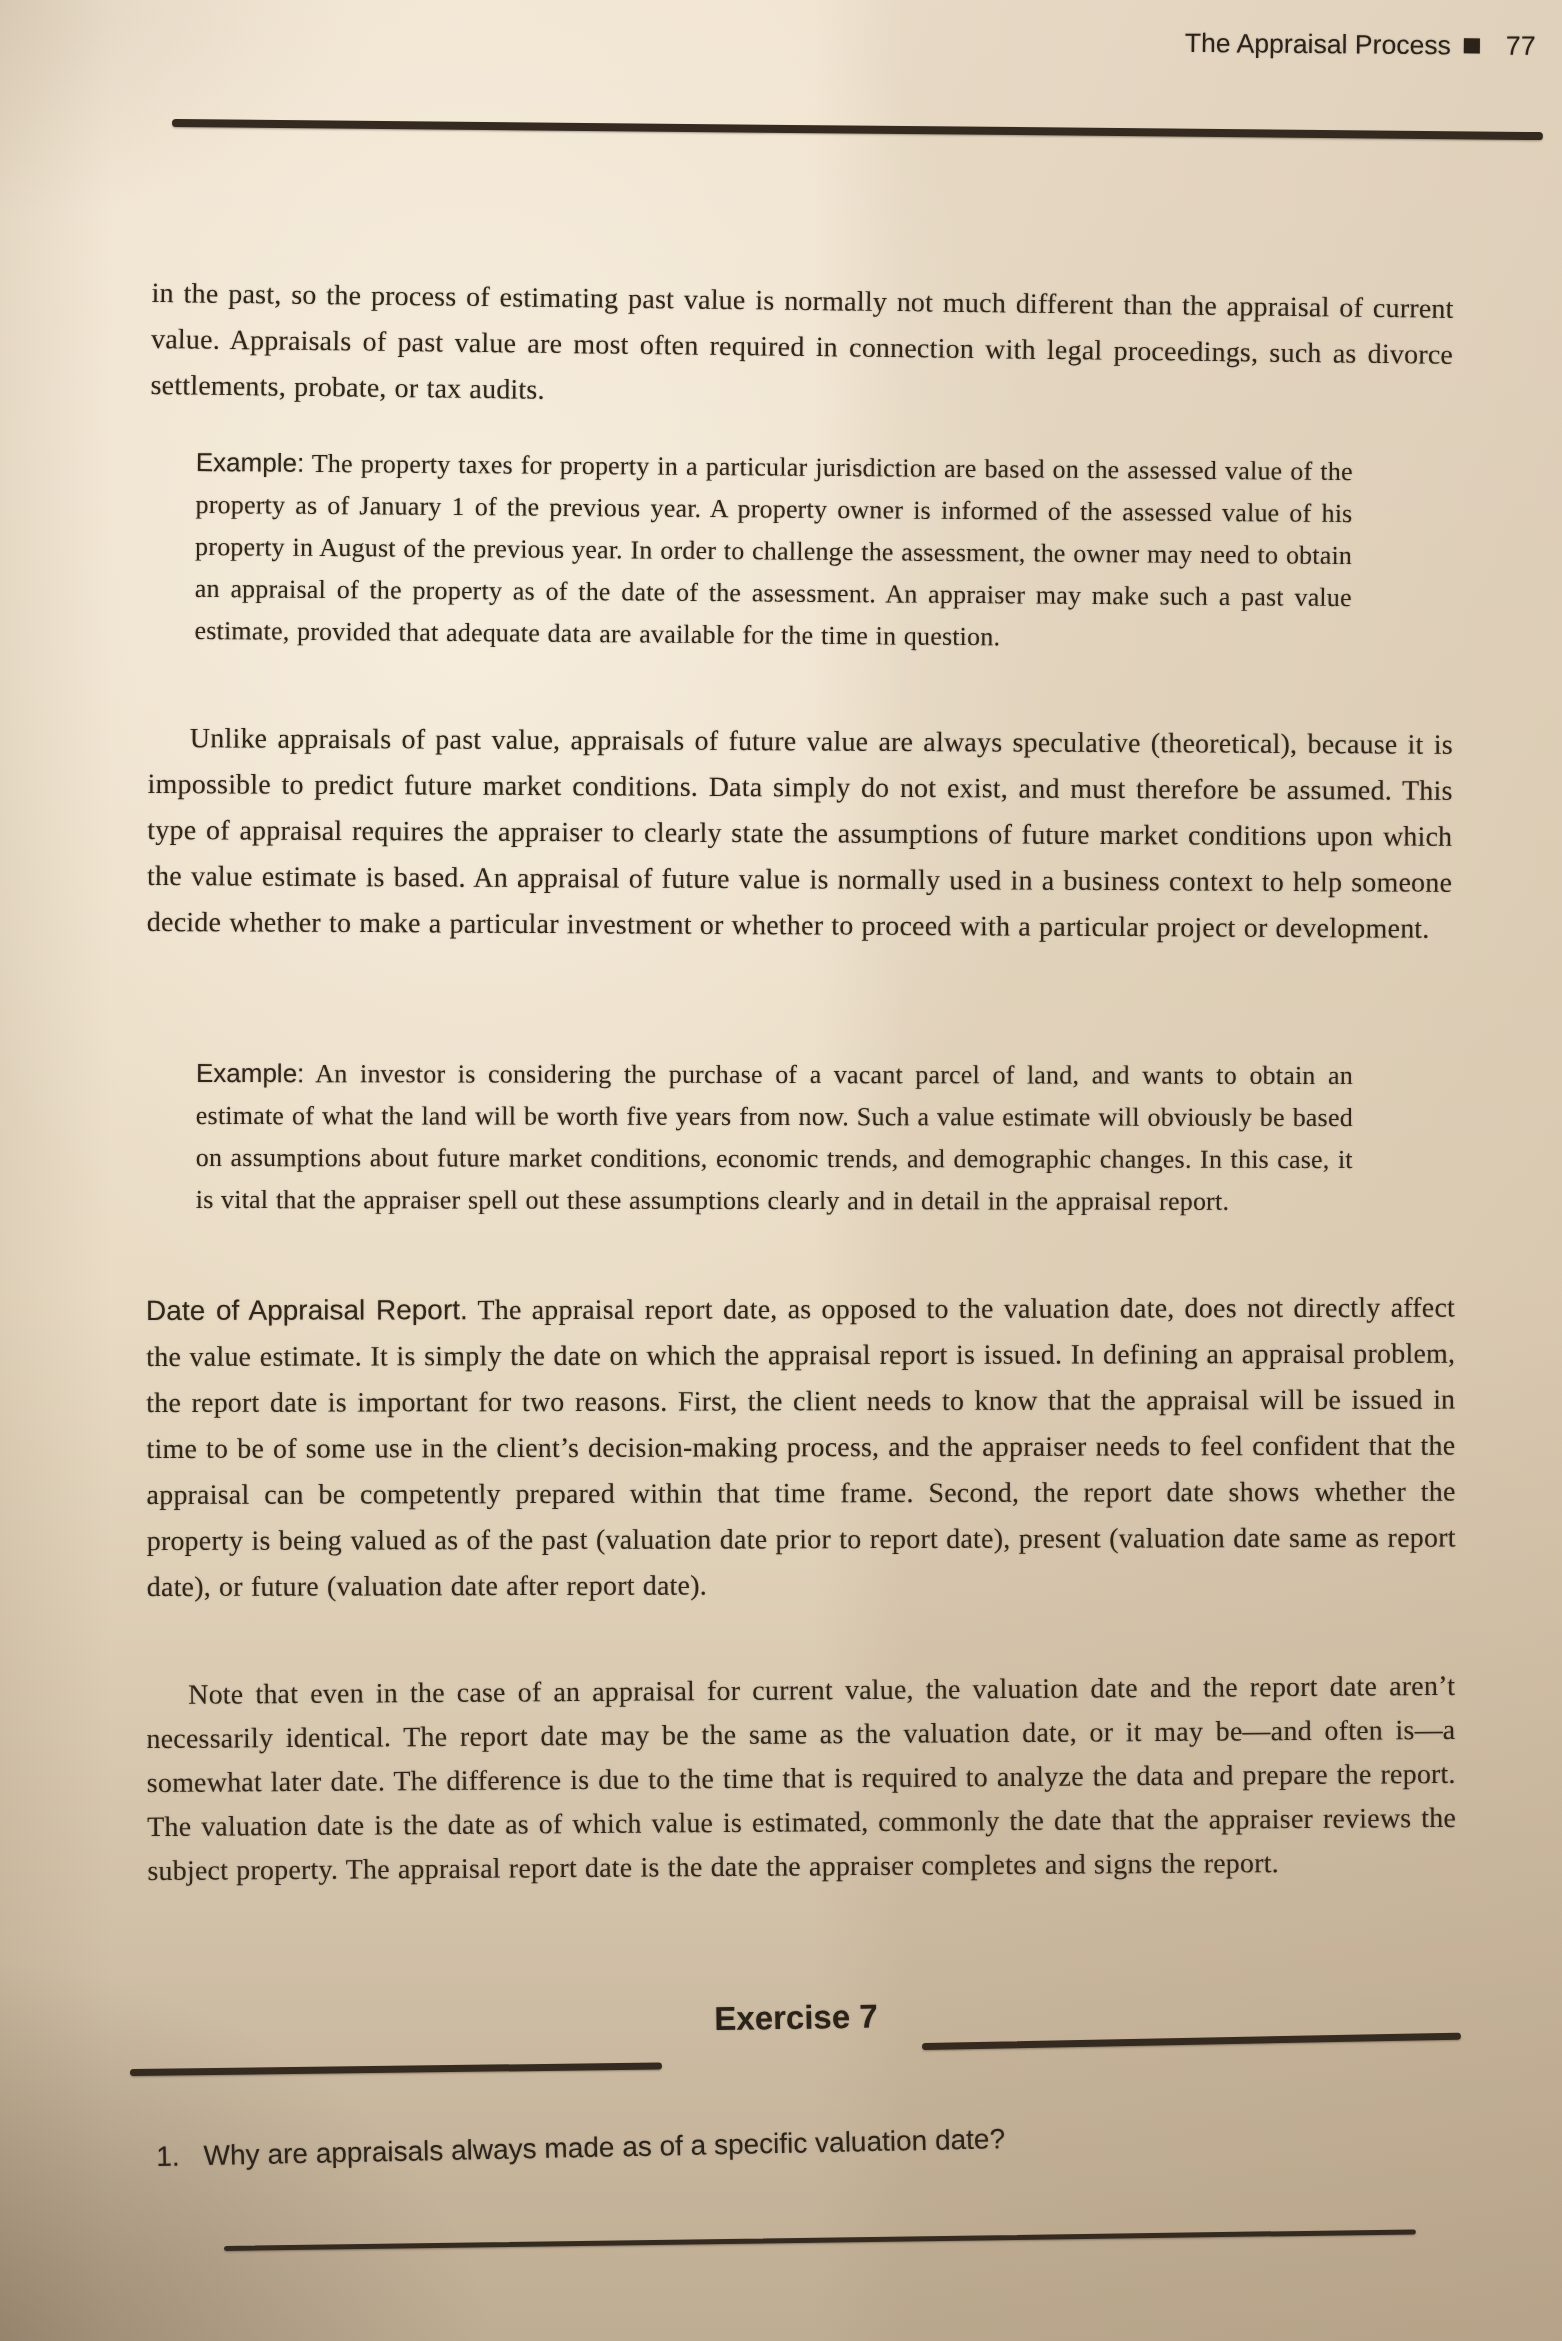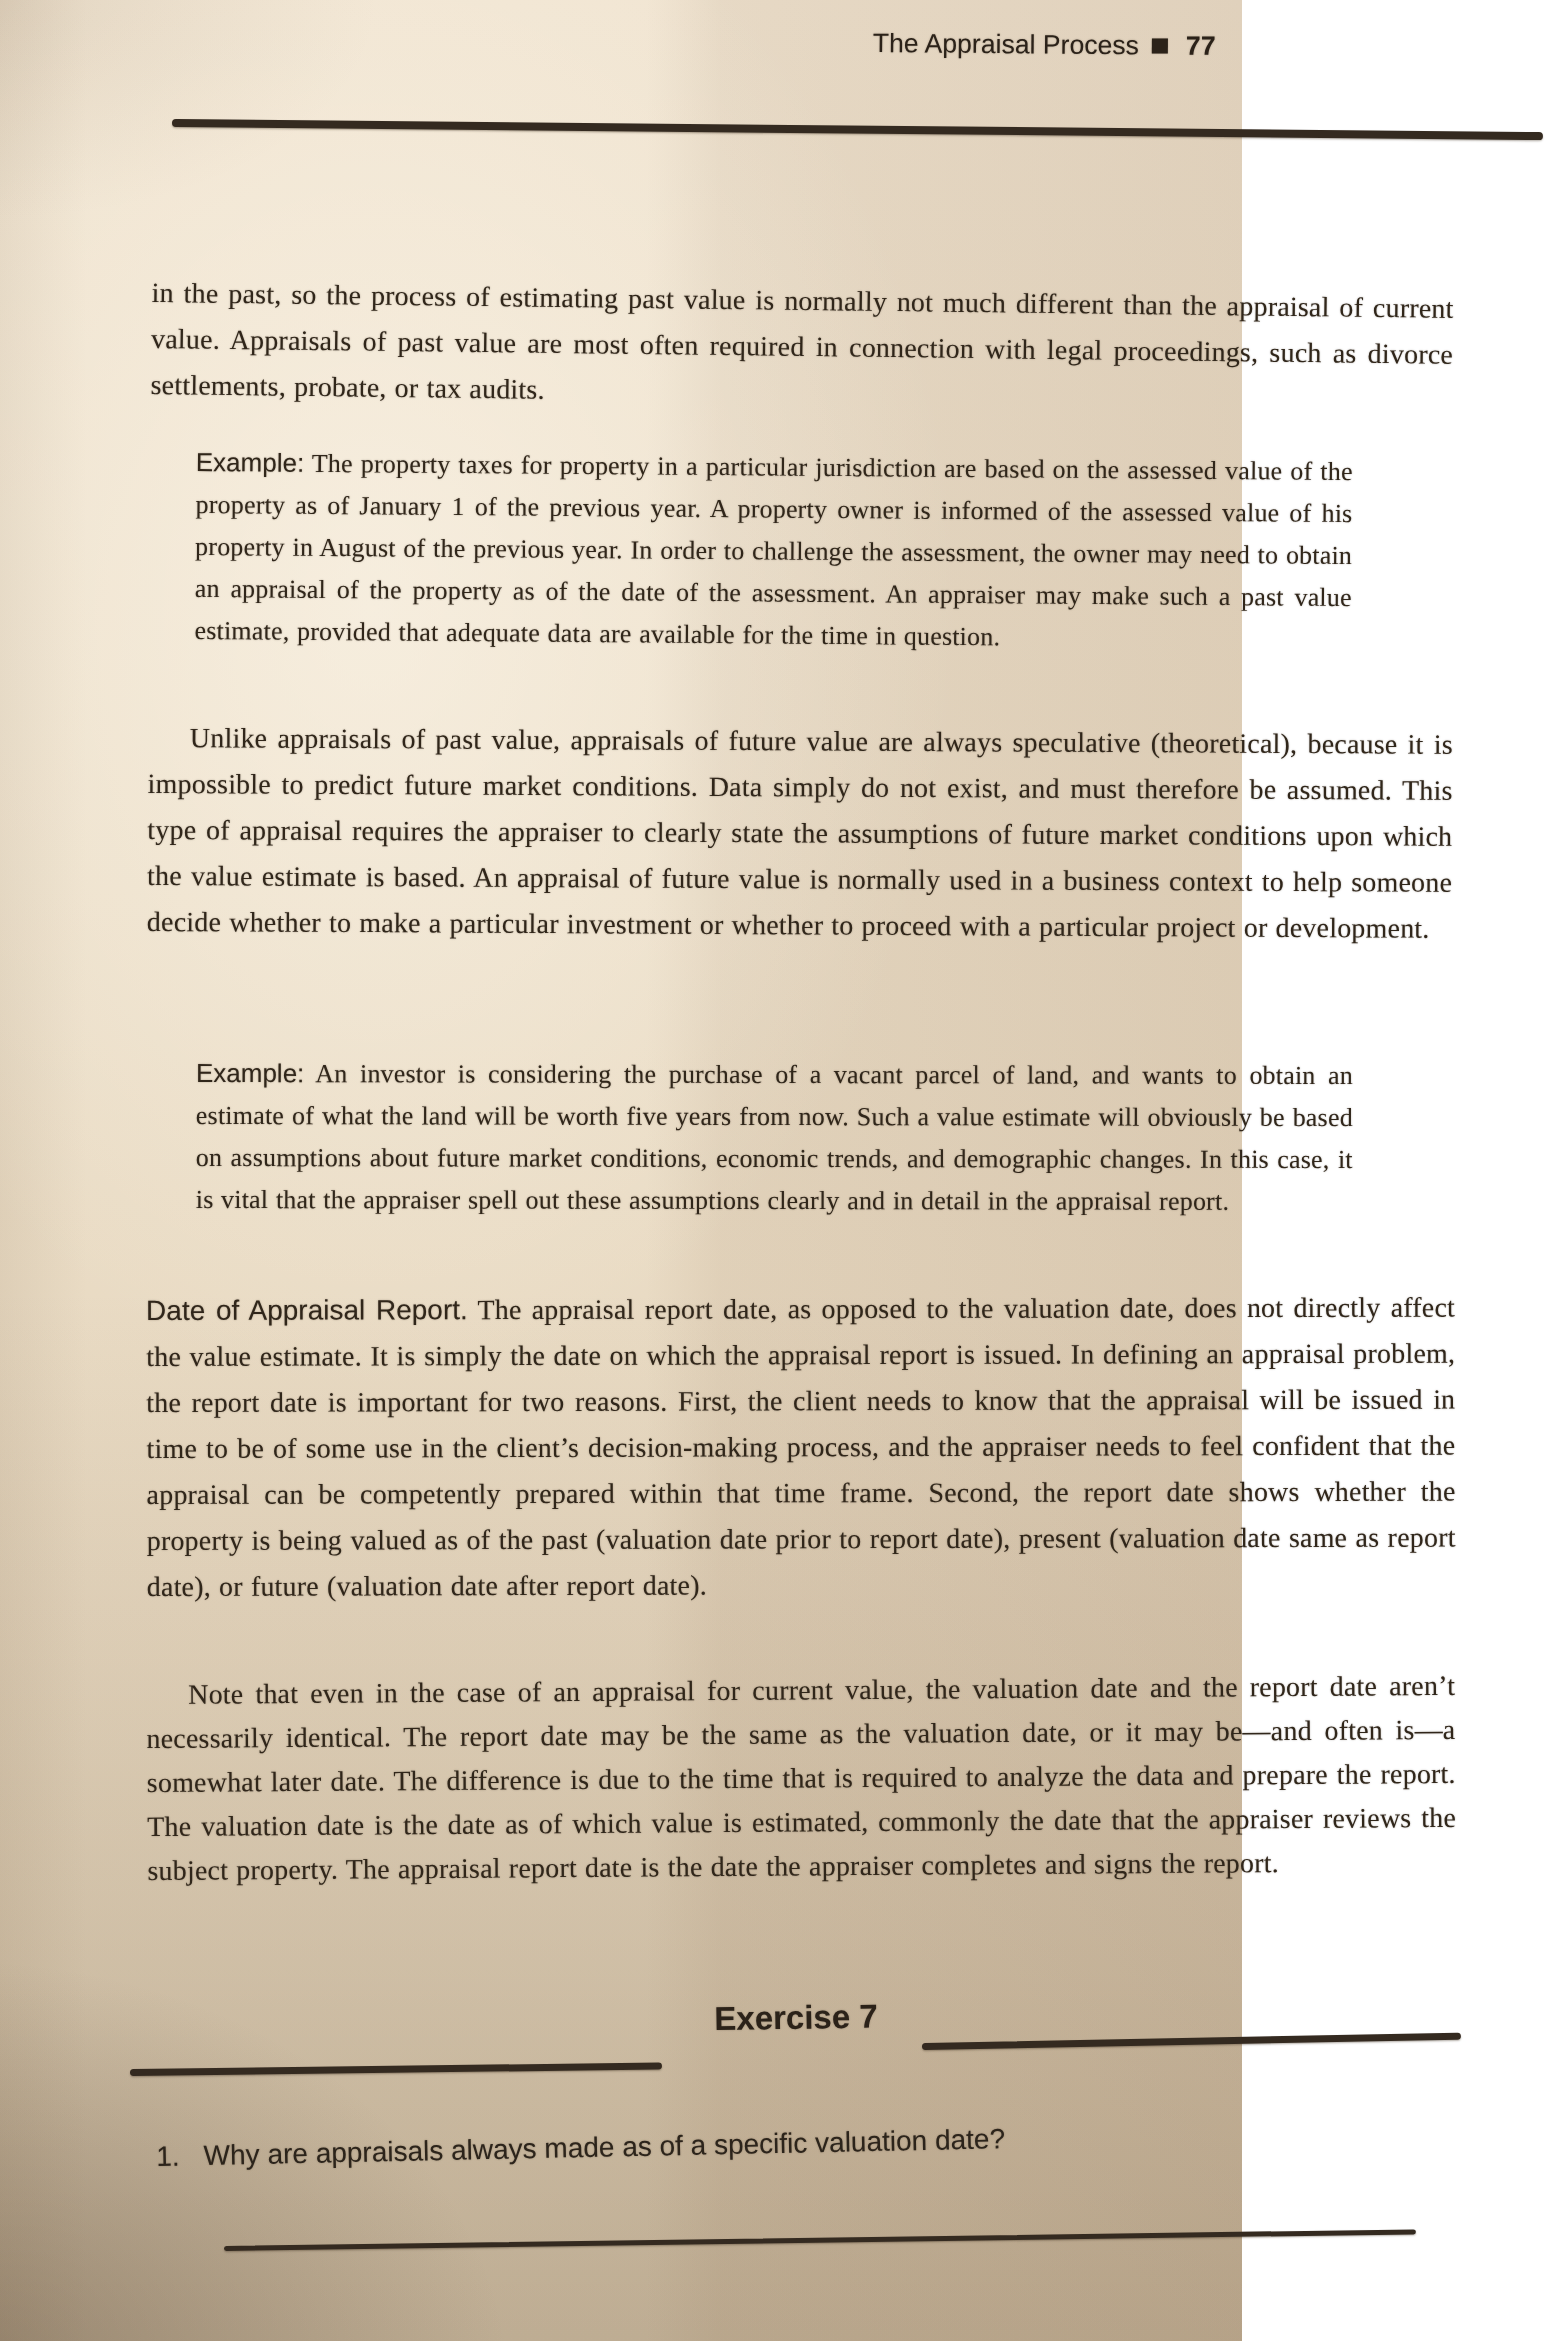--- a/index.html
+++ b/index.html
@@ -3,21 +3,21 @@
 <meta charset="utf-8">
 <style>
   html,body{margin:0;padding:0;}
   body{
     width:1562px;height:2342px;
     font-family:"Liberation Serif", serif;
     overflow:hidden;
   }
   .page{
     position:relative;
-    width:1242px;height:2342px;
+    width:1562px;height:2342px;
     background:
       radial-gradient(ellipse 905px 1207px at 30% 26%, rgba(255,250,240,0.50), transparent 65%),
       radial-gradient(ellipse 905px 694px at -4% 102%, rgba(70,52,36,0.34), transparent 62%),
       radial-gradient(ellipse 543px 314px at 0% 0%, rgba(125,100,72,0.13), transparent 70%),
       linear-gradient(to right, rgba(120,95,66,0.10) 0%, transparent 7%, transparent 52%, rgba(140,110,80,0.10) 58%, rgba(140,110,80,0.17) 100%),
       linear-gradient(to bottom, rgba(0,0,0,0) 55%, rgba(95,74,52,0.14) 82%, rgba(95,74,52,0.26) 100%),
       linear-gradient(to bottom, #f1e5d2 0%, #ecdfc9 38%, #e7d8c0 68%, #dfcfb4 100%);
   }
   .abs{position:absolute;}
   .serif-block{
@@ -41,21 +41,21 @@
     letter-spacing:0;
   }
   .header-row{
     top:31px;right:26.6px;
     font-family:"Liberation Sans", sans-serif;
     font-size:26.6px;color:#2b2219;
     text-shadow:0 0 1.8px rgba(56,42,30,0.38);
     transform:rotate(0.5deg);transform-origin:right top;
     display:flex;align-items:center;
   }
-  .header-row .pgnum{font-weight:bold;margin-left:18px;}
+  .header-row .pgnum{font-weight:normal;margin-left:26px;}
   .sq{
     display:inline-block;width:15.7px;height:15.7px;
     background:#2b2219;margin-left:13.3px;
     box-shadow:0 0 1.2px rgba(56,42,30,0.5);
   }
   .rule{
     background:#342a20;
     border-radius:4.2px;
     box-shadow:0 1.2px 1.8px rgba(60,45,30,0.35);
   }

